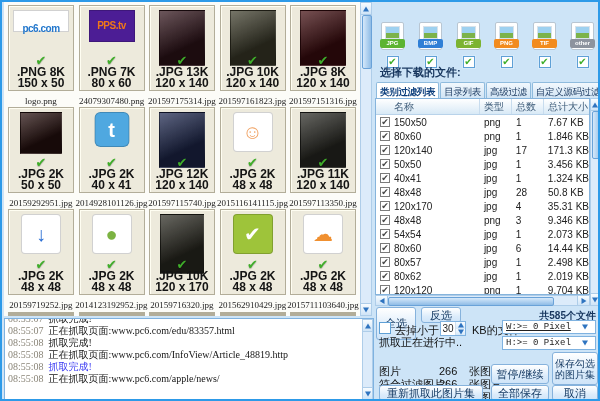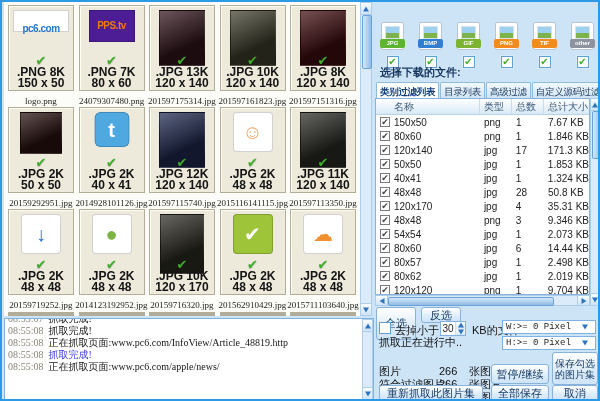--- a/index.html
+++ b/index.html
@@ -265,20 +265,21 @@
       </div>
     <div class="sb-thumb" style="top:12px;height:52px;"></div>
     <div class="sb-btn bot">
         <i class="tri down"></i>
       </div>
   </div>
 
   <div class="log-panel">
     <div class="loglines">
         <div class="logline"><span class="lt">08:55:07</span><span class="lm">抓取完成!</span></div>
+        <div class="logline"><span class="lt">08:55:07</span><span class="lm">正在抓取页面:www.pc6.com/edu/83357.html</span></div>
         <div class="logline"><span class="lt">08:55:08</span><span class="lm">抓取完成!</span></div>
         <div class="logline"><span class="lt">08:55:08</span><span class="lm">正在抓取页面:www.pc6.com/InfoView/Article_48819.http</span></div>
         <div class="logline"><span class="lt">08:55:08</span><span class="lm hl">抓取完成!</span></div>
         <div class="logline"><span class="lt">08:55:08</span><span class="lm">正在抓取页面:www.pc6.com/apple/news/</span></div>
       </div>
     <div class="vsb" style="right:0;top:0;width:11px;height:81px;">
       <div class="sb-btn top">
           <i class="tri up"></i>
         </div>
       <div class="sb-btn bot">
@@ -362,21 +363,21 @@
           <span class="n">120x140</span>
           <span class="t">jpg</span>
           <span class="c">17</span>
           <span class="s">171.3 KB</span>
         </div>
         <div class="trow">
           <span class="cbx">✔</span>
           <span class="n">50x50</span>
           <span class="t">jpg</span>
           <span class="c">1</span>
-          <span class="s">1.853 KB</span>
+          <span class="s">3.456 KB</span>
         </div>
         <div class="trow">
           <span class="cbx">✔</span>
           <span class="n">40x41</span>
           <span class="t">jpg</span>
           <span class="c">1</span>
           <span class="s">1.324 KB</span>
         </div>
         <div class="trow">
           <span class="cbx">✔</span>
@@ -450,37 +451,38 @@
         <i class="tri left"></i>
       </div>
     <div class="sb-thumb" style="left:12px;width:164px;"></div>
     <div class="sb-btn right">
         <i class="tri right"></i>
       </div>
   </div>
 
   <div class="btn" style="left:374px;top:305px;width:40px;height:33px;">全选</div>
   <div class="btn" style="left:419px;top:305px;width:40px;height:16px;">反选</div>
+  <div class="total" style="left:520px;top:307px;width:74px;">共585个文件</div>
 
   <div class="cb" style="position:absolute;left:377px;top:320px;box-shadow:none;"></div>
   <div class="lbl" style="left:393px;top:321px;">去掉小于</div>
   <div class="spin" style="left:438px;top:319px;">
     <span class="val">30</span>
     <span class="arrows">
       <div>
           <i class="tri up"></i>
         </div>
       <div>
           <i class="tri down"></i>
         </div>
     </span>
   </div>
   <div class="lbl" style="left:470px;top:321px;">KB的文件</div>
 
-  <div class="dd" style="left:500px;top:318px;width:94px;">
+  <div class="dd" style="left:500px;top:318px;width:94px;text-decoration:underline;">
     <span>W:&gt;= 0 Pixel</span>
     <i class="tri down"></i>
   </div>
   <div class="dd" style="left:500px;top:334px;width:94px;">
     <span>H:&gt;= 0 Pixel</span>
     <i class="tri down"></i>
   </div>
 
   <div class="lbl" style="left:377px;top:333px;">抓取正在进行中..</div>
   <div class="stats">

